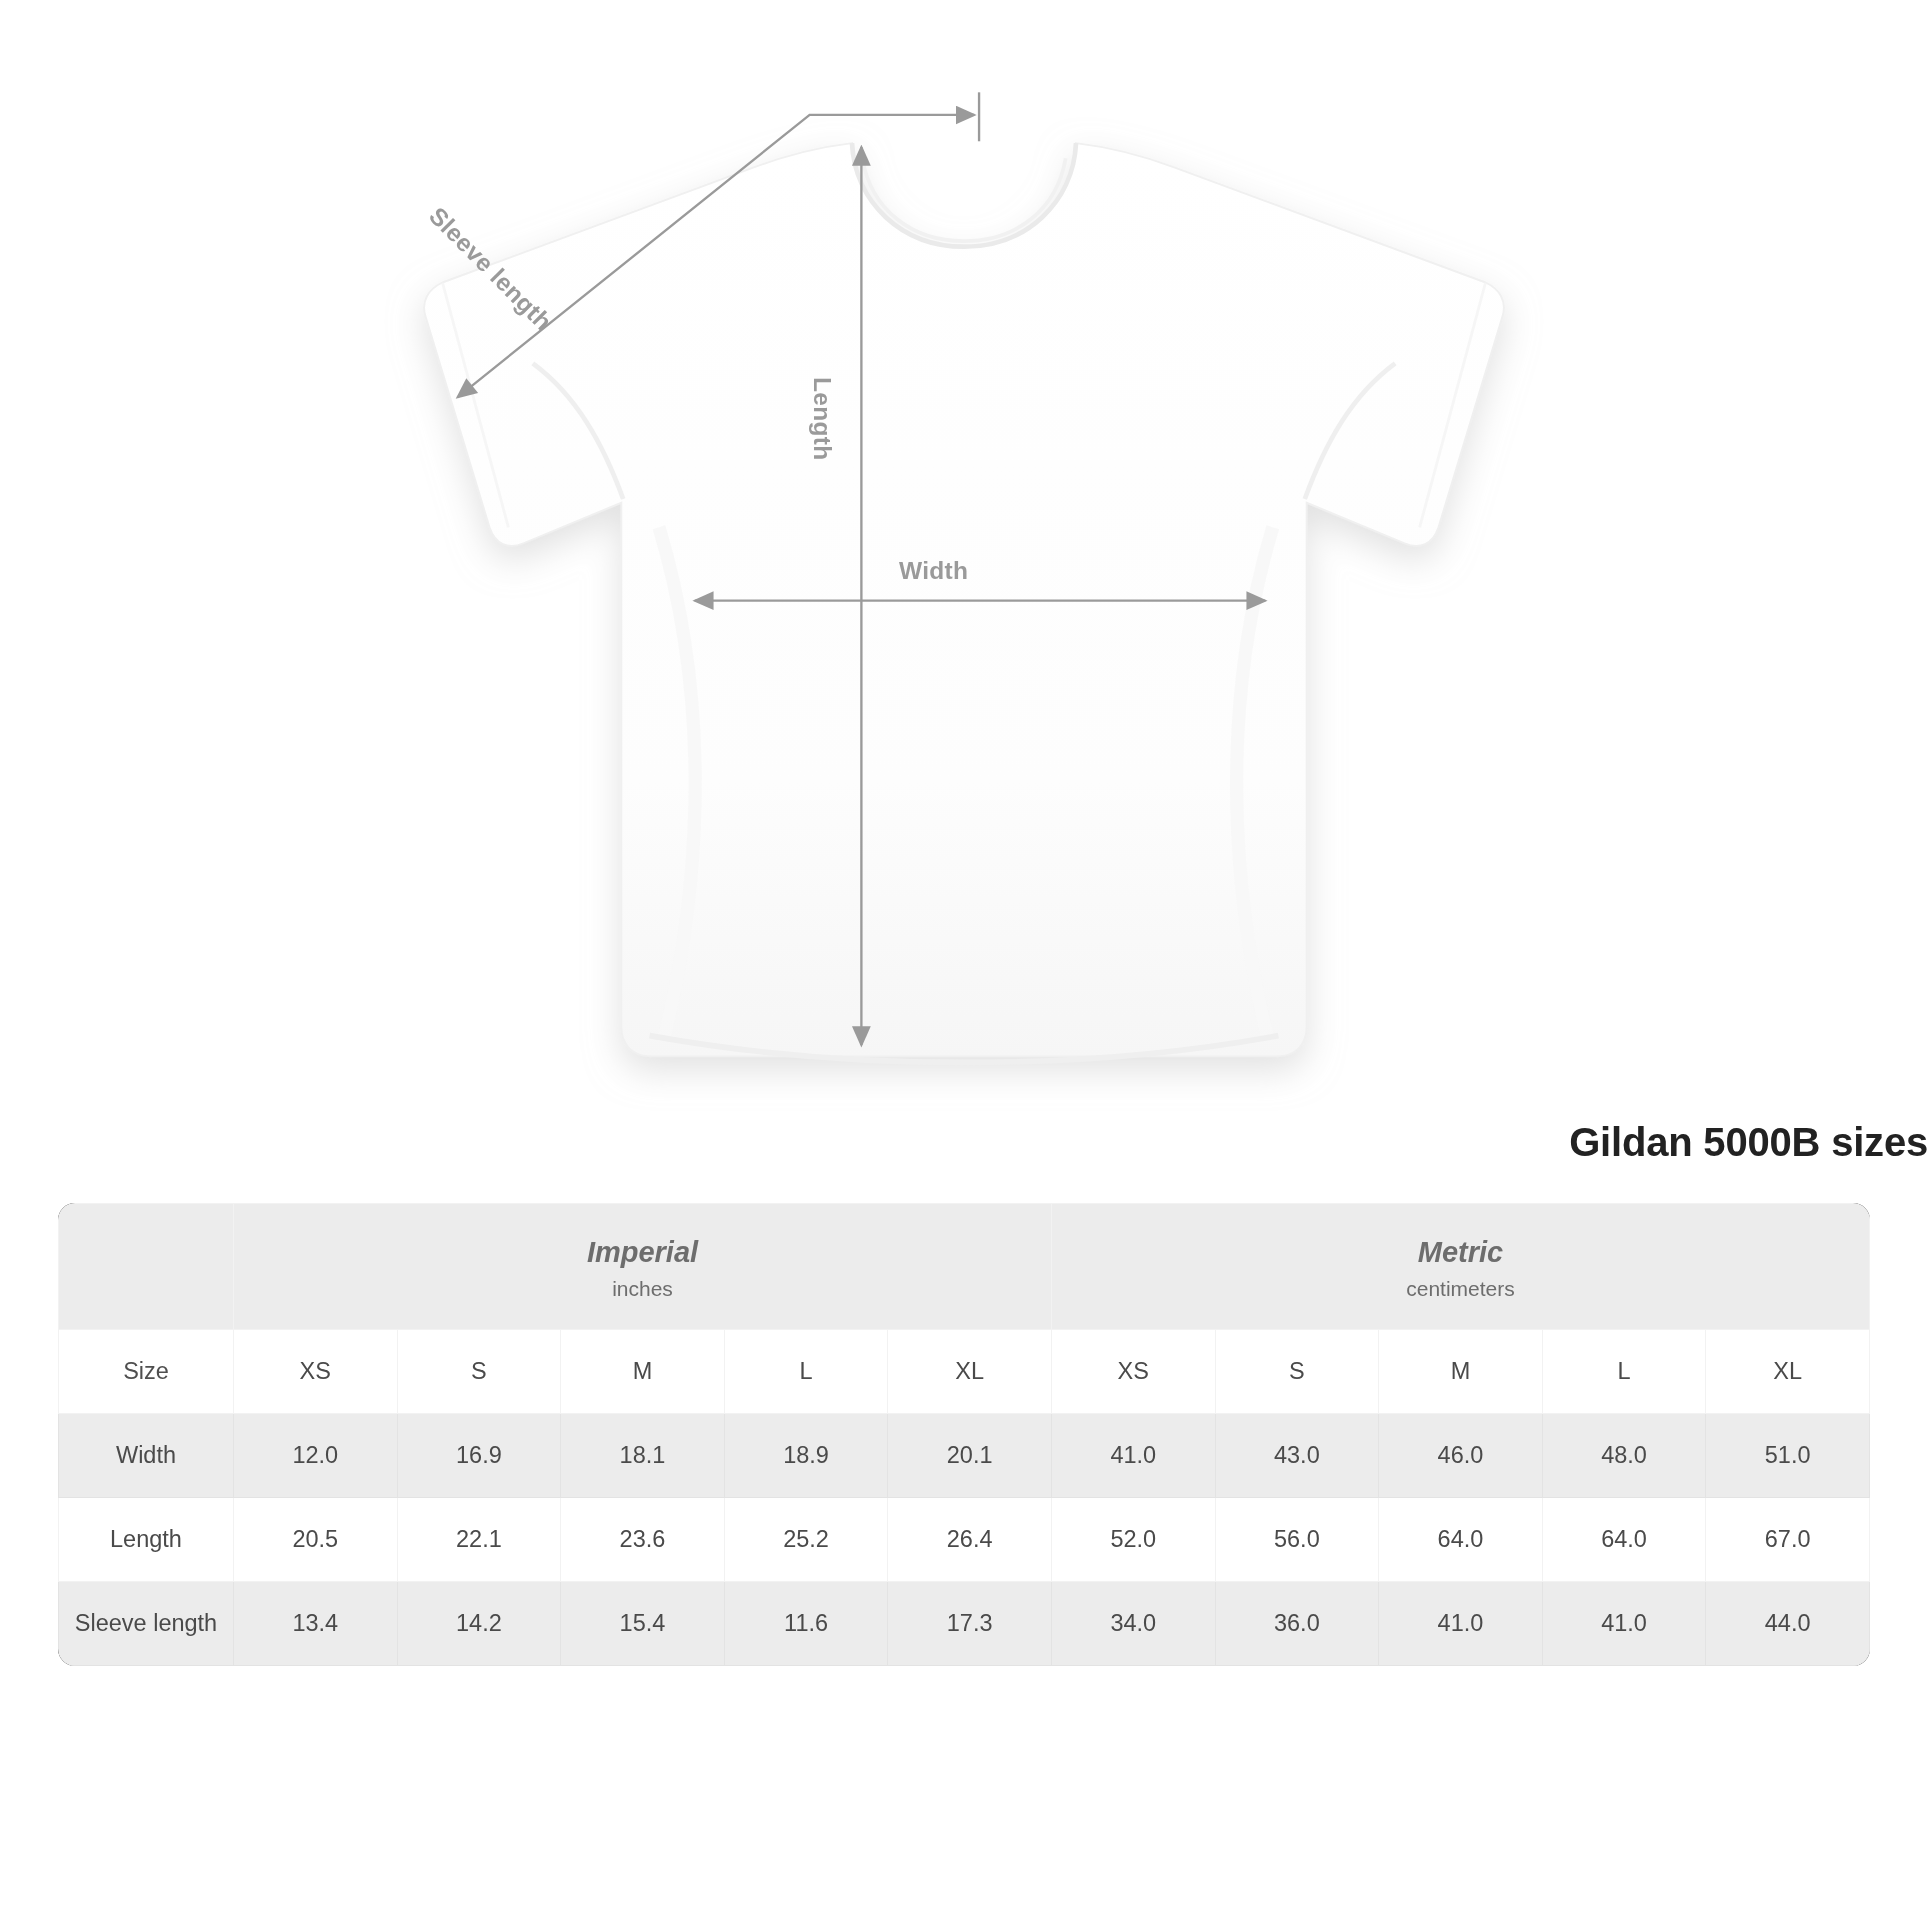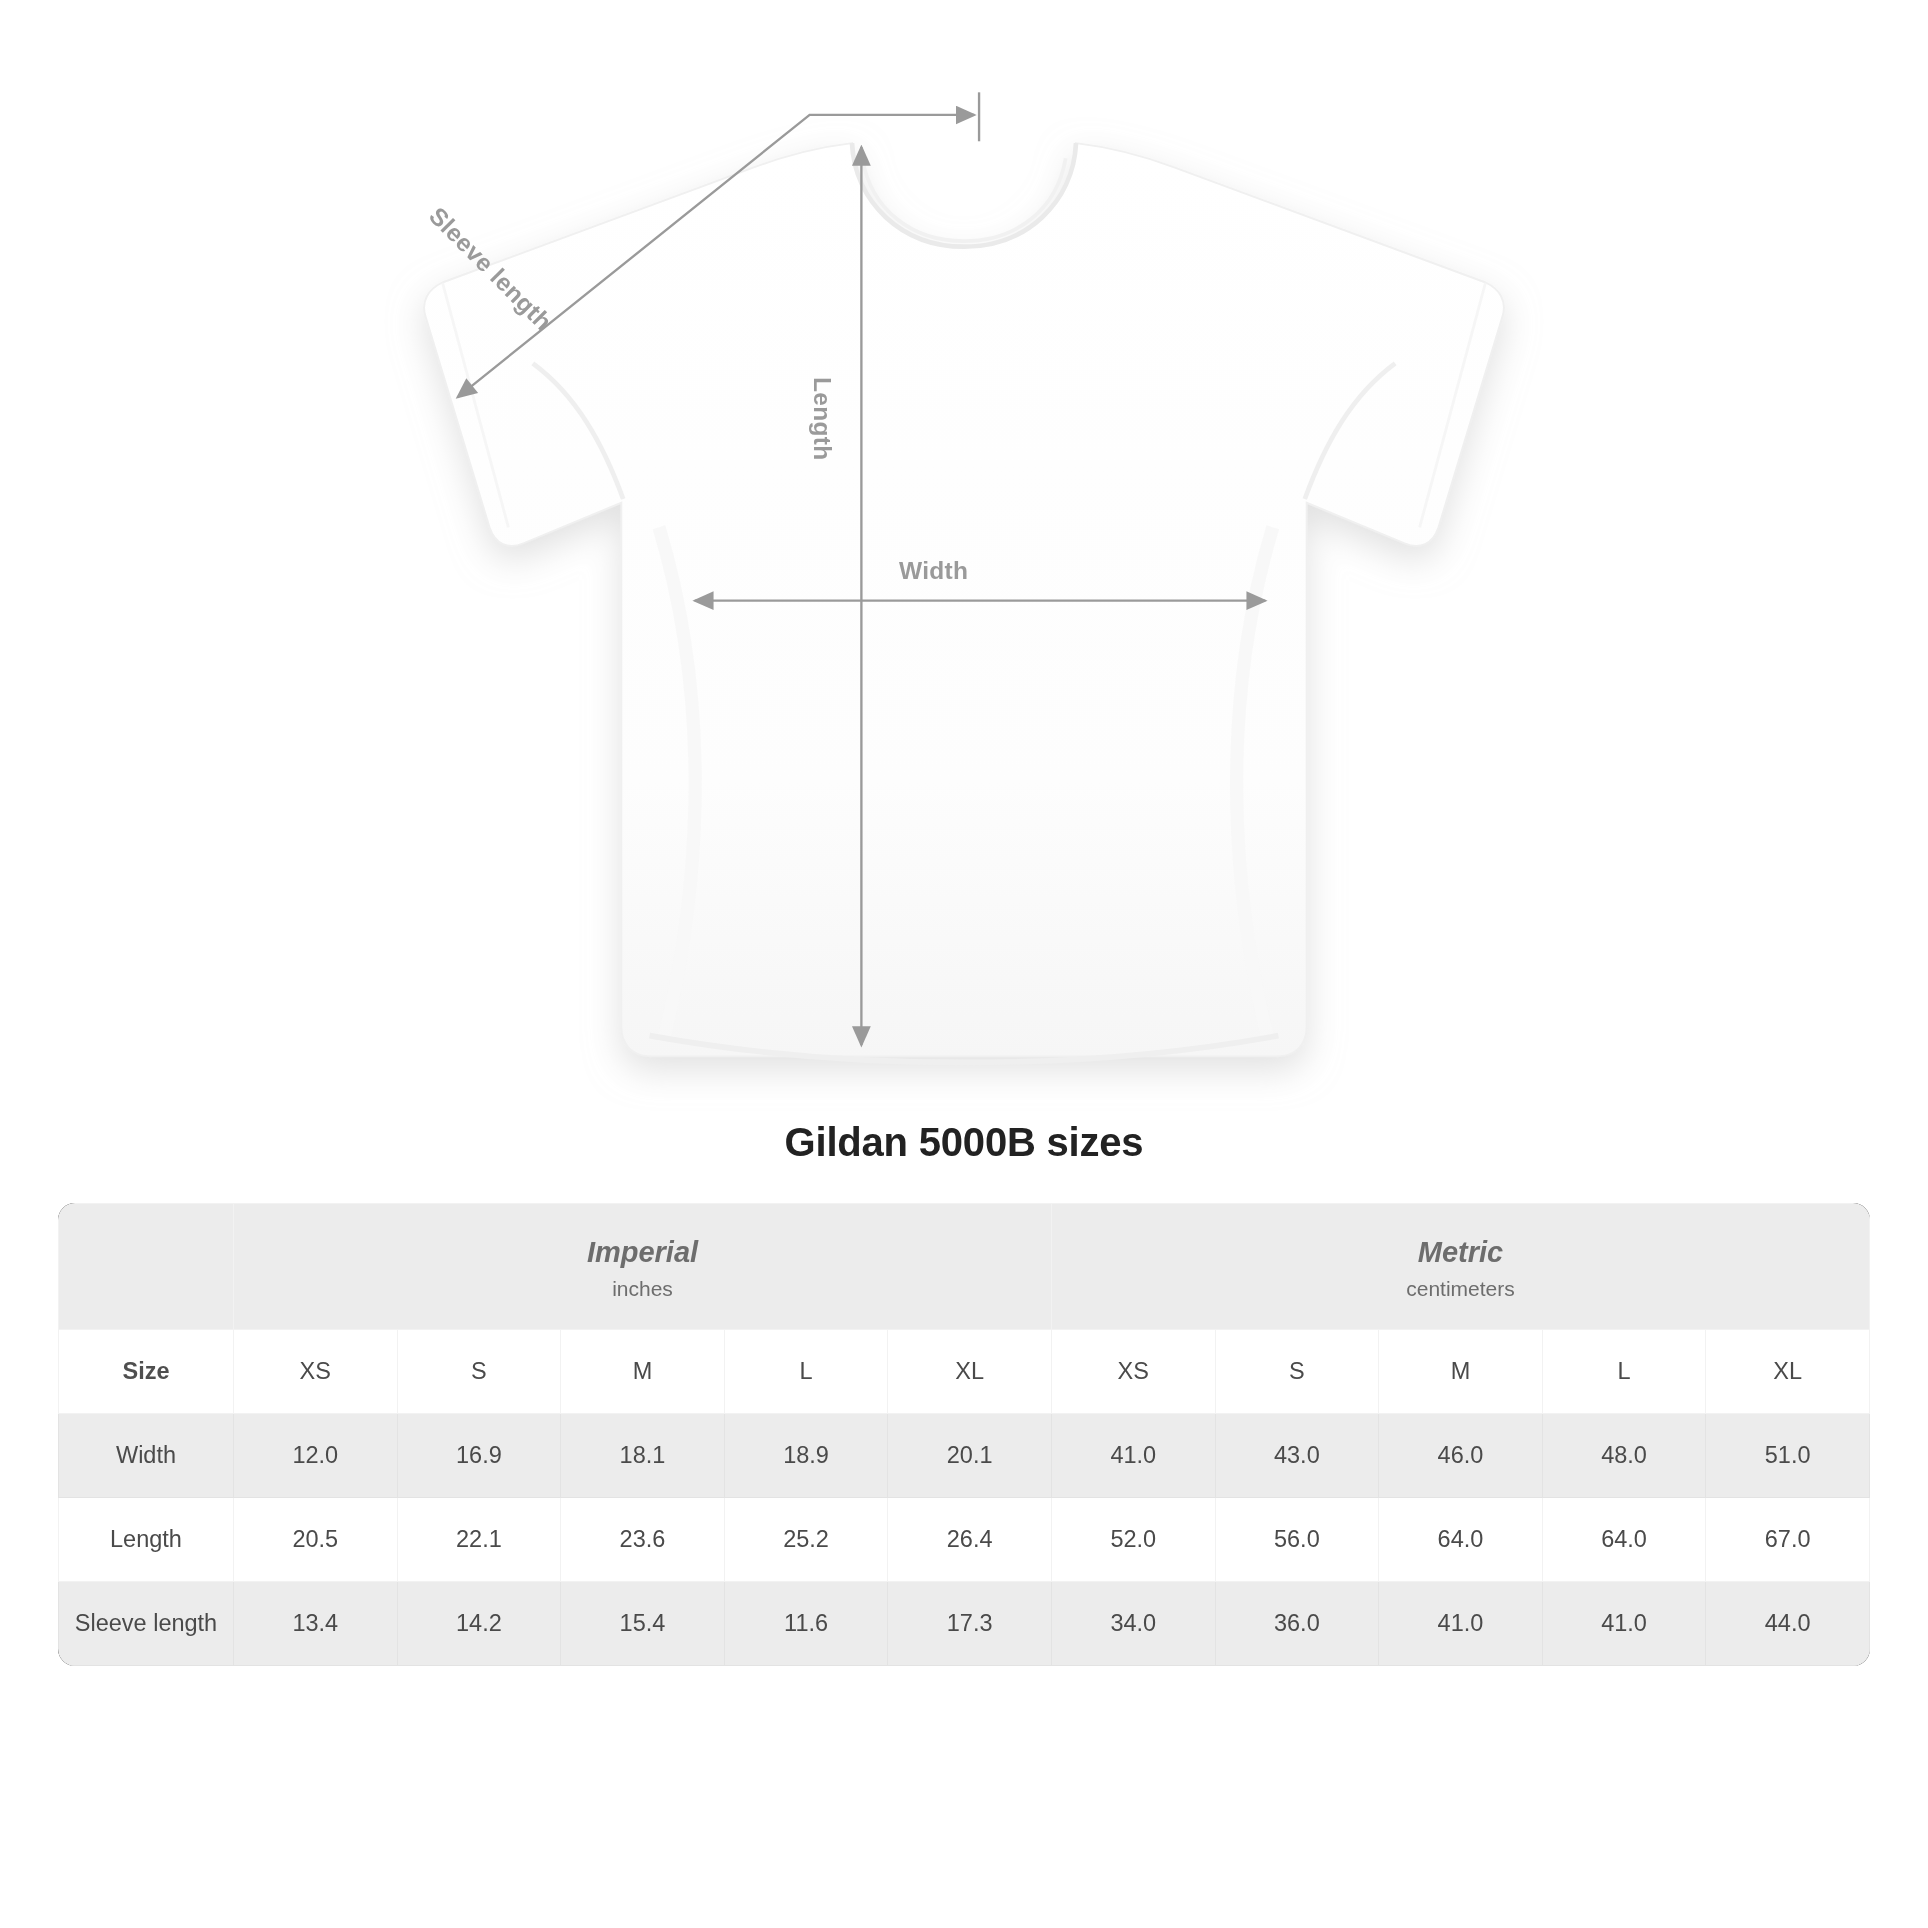--- a/index.html
+++ b/index.html
@@ -63,20 +63,21 @@
   .title-block {
     text-align: center;
     margin-top: 9.4px;
   }
   .chart-title {
     font-size: 40px;
     font-weight: bold;
     color: #222222;
     letter-spacing: -0.2px;
     margin: 0;
+    text-align: right;
   }
   .chart-note {
     font-size: 21.7px;
     font-style: italic;
     color: #6f6f6f;
     margin-top: 21px;
   }
 
   
   .table-wrap {
@@ -121,21 +122,21 @@
 
   
   .size-row td {
     background: #ffffff;
     padding: 28px 0;
     font-weight: bold;
     color: #555555;
     font-size: 24.5px;
   }
   .size-row td.rowhead {
-    font-weight: bold;
+    font-weight: normal;
     color: #4f4f4f;
     margin-top: 14px;
   }
 
   
   .data-row td {
     padding: 28px 0;
   }
   .data-row.shaded td {
     background: #ececec;

